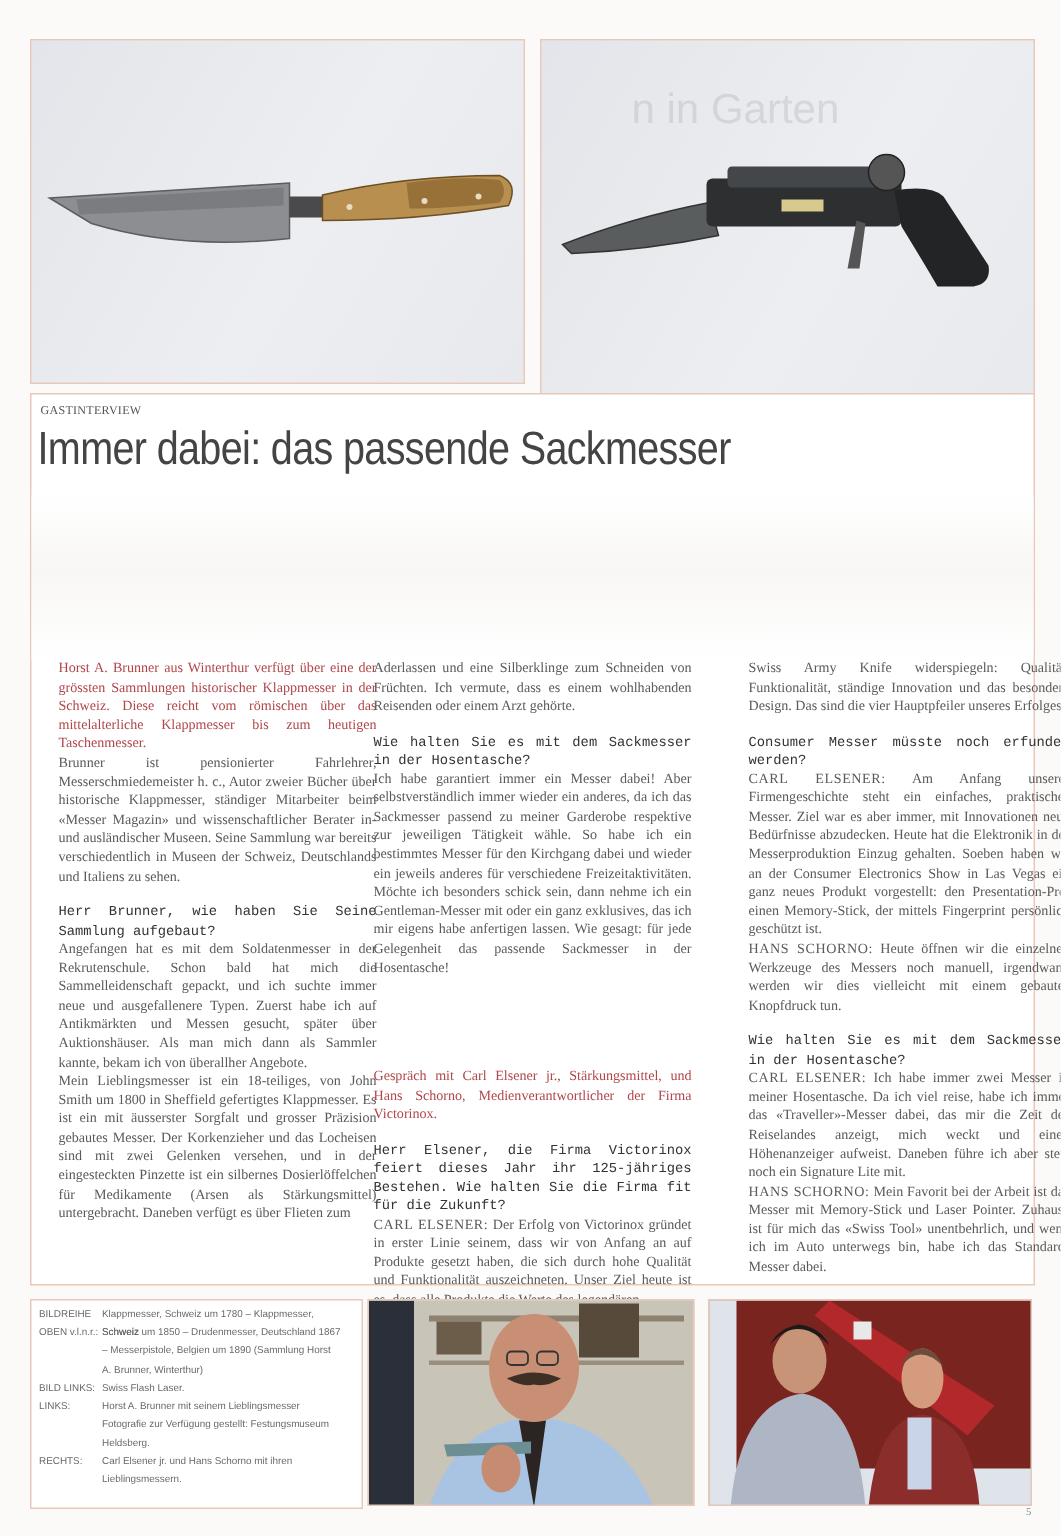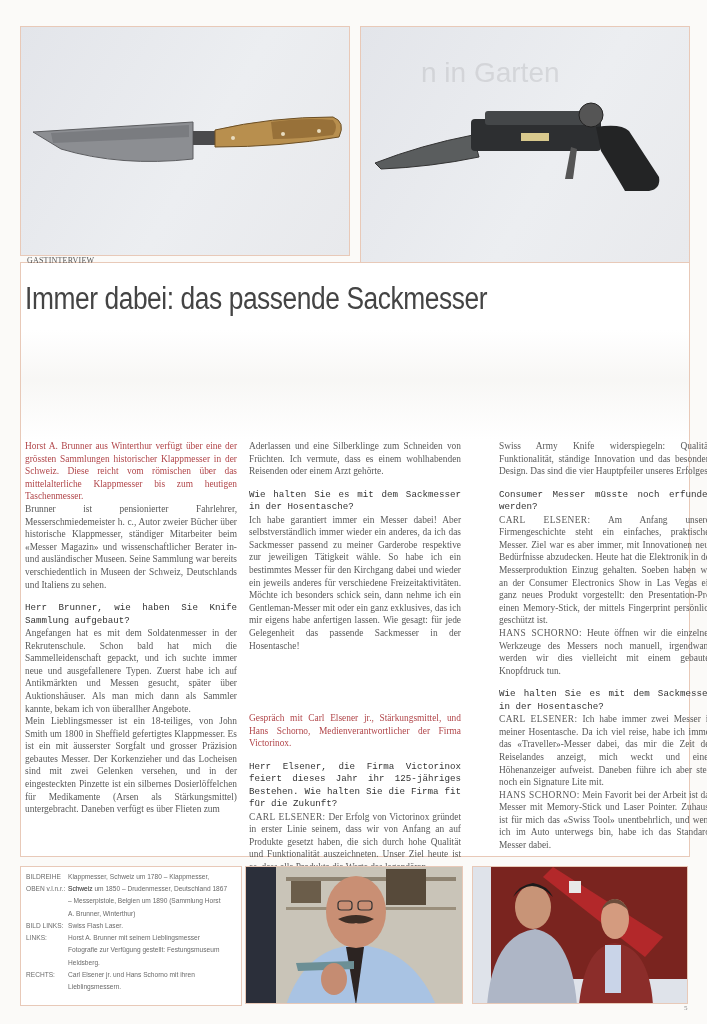--- a/index.html
+++ b/index.html
@@ -12,26 +12,26 @@
   .photo { position: absolute; overflow: hidden; background: #e6e7ea; }
 
   
   #photo1 { left: 20px; top: 26px; width: 330px; height: 230px; }
   #photo2 { left: 360px; top: 26px; width: 330px; height: 282px; }
   .bg-wash { position: absolute; inset: 0; background: linear-gradient(120deg, #e3e5ea 0%, #eceef1 55%, #e8e9ec 100%); }
   .ghost-text { position: absolute; font-family: "Liberation Sans", sans-serif; color: rgba(150,150,155,0.25); font-size: 28px; }
 
   
   #article { left: 20px; top: 262px; width: 670px; height: 595px; background: #ffffff; }
-  #kicker { position: absolute; left: 27px; top: 256px; font-size: 8px; letter-spacing: 0.2px; color: #555; font-family: "Liberation Serif", serif; }
+  #kicker { position: absolute; left: 27px; top: 269px; font-size: 8px; letter-spacing: 0.2px; color: #555; font-family: "Liberation Serif", serif; }
   #title { position: absolute; left: 25px; top: 281px; font-family: "Liberation Sans", sans-serif; font-weight: normal; font-size: 31px; color: #444; letter-spacing: -0.5px; transform: scaleX(0.85); transform-origin: left top; white-space: nowrap; margin: 0; }
   .show-through { position: absolute; left: 21px; top: 330px; width: 668px; height: 110px; background: linear-gradient(180deg, #ffffff 0%, #f7f6f4 45%, #ffffff 100%); opacity: 0.9; }
 
   .col { position: absolute; top: 440px; width: 212px; font-size: 9.4px; line-height: 12.6px; text-align: justify; hyphens: auto; }
-  #col1 { left: 25px; }
+  #col1 { left: 39px; }
   #col2 { left: 249px; }
   #col3 { left: 471px; width: 214px; margin-left: 28px; }
   .col p { margin: 0; }
   .lead { color: #b1464a; }
   .q { font-family: Liberation Mono, monospace; font-size: 9.2px; line-height: 12.4px; color: #333; margin-top: 11px !important; transform: none; }
   .gap2 { height: 60px; }
   .sc { letter-spacing: 0.4px; }
 
   
   #captions { left: 20px; top: 866px; width: 222px; height: 140px; background: #ffffff; }
@@ -77,21 +77,21 @@
 </div>
 
 <div id="article" class="frame"></div>
 <div class="show-through"></div>
 <div id="kicker">GASTINTERVIEW</div>
 <h1 id="title">Immer dabei: das passende Sackmesser</h1>
 
 <div id="col1" class="col">
   <p class="lead">Horst A. Brunner aus Winterthur verfügt über eine der grössten Sammlungen historischer Klappmesser in der Schweiz. Diese reicht vom römischen über das mittelalterliche Klappmesser bis zum heutigen Taschenmesser.</p>
   <p>Brunner ist pensionierter Fahrlehrer, Messerschmiedemeister h. c., Autor zweier Bücher über historische Klappmesser, ständiger Mitarbeiter beim «Messer Magazin» und wissenschaftlicher Berater in- und ausländischer Museen. Seine Sammlung war bereits verschiedentlich in Museen der Schweiz, Deutschlands und Italiens zu sehen.</p>
-  <p class="q">Herr Brunner, wie haben Sie Knife Sammlung aufgebaut?</p>
+  <p class="q">Herr Brunner, wie haben Sie Seine Sammlung aufgebaut?</p>
   <p>Angefangen hat es mit dem Soldatenmesser in der Rekrutenschule. Schon bald hat mich die Sammelleidenschaft gepackt, und ich suchte immer neue und ausgefallenere Typen. Zuerst habe ich auf Antikmärkten und Messen gesucht, später über Auktionshäuser. Als man mich dann als Sammler kannte, bekam ich von überallher Angebote.</p>
   <p>Mein Lieblingsmesser ist ein 18-teiliges, von John Smith um 1800 in Sheffield gefertigtes Klappmesser. Es ist ein mit äusserster Sorgfalt und grosser Präzision gebautes Messer. Der Korkenzieher und das Locheisen sind mit zwei Gelenken versehen, und in der eingesteckten Pinzette ist ein silbernes Dosierlöffelchen für Medikamente (Arsen als Stärkungsmittel) untergebracht. Daneben verfügt es über Flieten zum</p>
 </div>
 
 <div id="col2" class="col">
   <p>Aderlassen und eine Silberklinge zum Schneiden von Früchten. Ich vermute, dass es einem wohlhabenden Reisenden oder einem Arzt gehörte.</p>
   <p class="q">Wie halten Sie es mit dem Sackmesser in der Hosentasche?</p>
   <p>Ich habe garantiert immer ein Messer dabei! Aber selbstverständlich immer wieder ein anderes, da ich das Sackmesser passend zu meiner Garderobe respektive zur jeweiligen Tätigkeit wähle. So habe ich ein bestimmtes Messer für den Kirchgang dabei und wieder ein jeweils anderes für verschiedene Freizeitaktivitäten. Möchte ich besonders schick sein, dann nehme ich ein Gentleman-Messer mit oder ein ganz exklusives, das ich mir eigens habe anfertigen lassen. Wie gesagt: für jede Gelegenheit das passende Sackmesser in der Hosentasche!</p>
   <div class="gap2"></div>
   <p class="lead">Gespräch mit Carl Elsener jr., Stärkungsmittel, und Hans Schorno, Medienverantwortlicher der Firma Victorinox.</p>

